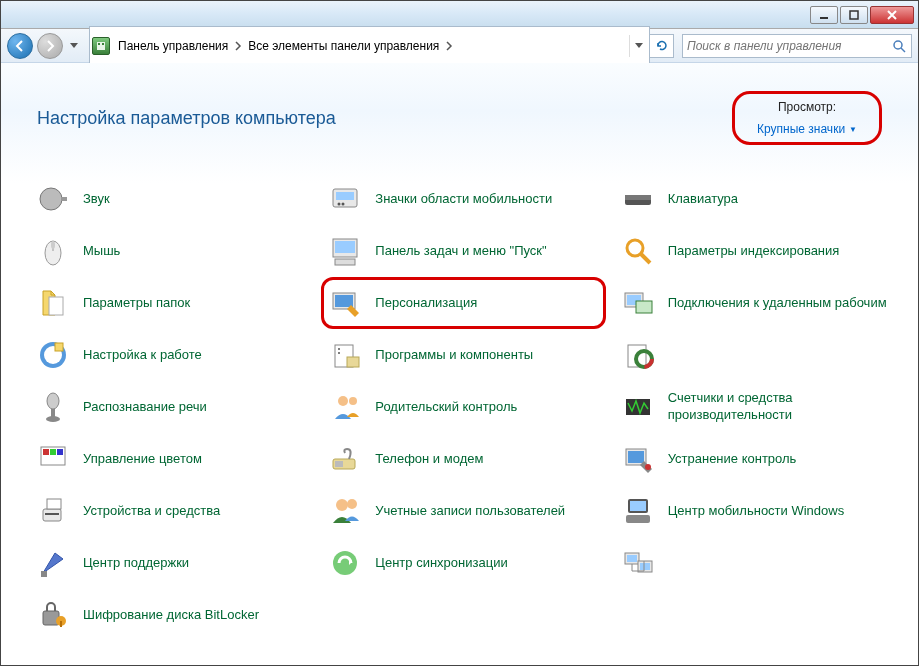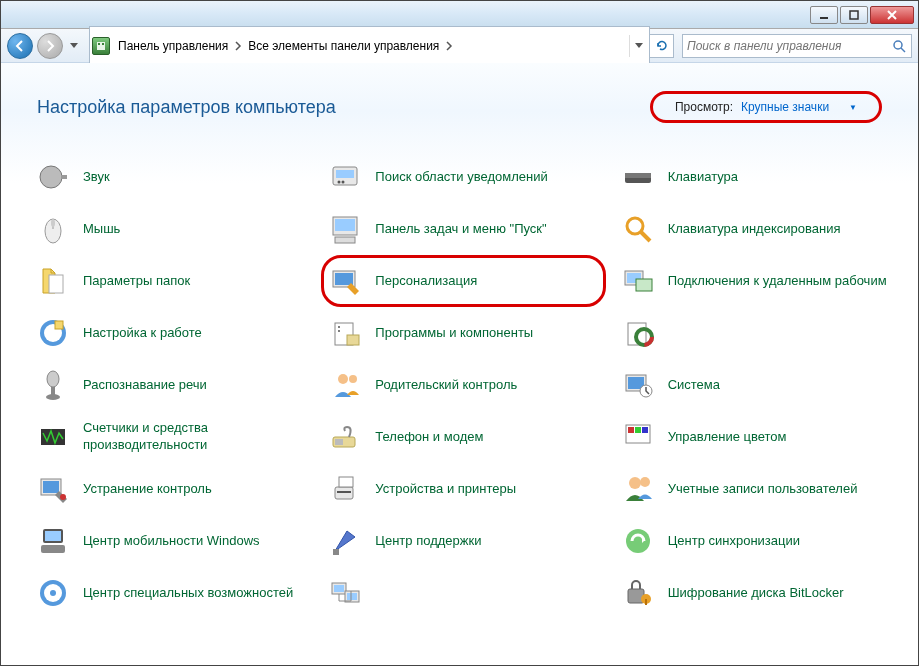--- a/index.html
+++ b/index.html
@@ -21,27 +21,27 @@
 .crumb { padding: 0 4px; color: #000; cursor:pointer; white-space:nowrap; }
 .crumb-sep { width:12px; height:18px; display:flex; align-items:center; justify-content:center; cursor:pointer; color:#555; }
 .addr-drop { width:18px; height:22px; border-left:1px solid #ddd; display:flex; align-items:center; justify-content:center; cursor:pointer; color:#555; }
 .refreshbtn { width:24px; height:24px; border:1px solid #abc; border-left:none; background:#fff; display:flex; align-items:center; justify-content:center; cursor:pointer; }
 .searchbox { width:230px; height:24px; border:1px solid #abc; background:#fff; margin-left:4px; display:flex; align-items:center; padding:0 4px;gap:44px; }
 .searchbox input { flex:1; border:none; outline:none; font-size:12px; font-style:italic; color:#888; }
 .searchbox .sicon { width:16px; height:16px; color:#4a7ebb; display:flex; align-items:center; justify-content:center; }
 .content { position:absolute; top:62px; left:0; right:0; bottom:0; background: linear-gradient(to bottom, #fafdff 0%, #f0f7fe 8%, #ffffff 20%); overflow:hidden; }
 .header-row { display:flex; justify-content:space-between; align-items:center; padding: 28px 36px 24px 36px; }
 .page-title { color:#1a5a96; font-size:18px; font-weight:normal; }
-.view-control { display:flex; align-items:center; gap:8px; padding:6px 22px; border:3px solid #d80000; border-radius:18px; position:relative; }
+.view-control { display:flex; align-items:center; gap:8px; padding:6px 22px; border:3px solid #d80000; border-radius:18px; position:relative;flex-direction:column; }
 .view-label { color:#222; font-size:12px; }
-.view-value { color:#0066cc; font-size:12px; cursor:pointer; display:flex; align-items:center; gap:20px; }
+.view-value { color:#0066cc; font-size:12px; cursor:pointer; display:flex; align-items:center; gap:4px; }
 .view-value .caret { font-size:8px; color:#0066cc; }
 .items-grid { display:grid; grid-template-columns: repeat(3, 1fr); column-gap: 8px; row-gap: 0; padding: 4px 20px 16px 28px; }
 .item { display:flex; align-items:center; padding: 6px 6px; cursor:pointer; min-height:52px; }
-.item.highlighted { border:3px solid #d80000; border-radius:20px; padding:3px 3px; background:#fff;text-align:center; }
+.item.highlighted { border:3px solid #d80000; border-radius:12px; padding:3px 3px; background:#fff;text-align:center; }
 .item-icon { width:36px; height:36px; margin-right:12px; flex-shrink:0; display:flex; align-items:center; justify-content:center; }
 .item-label { color:#006633; font-size:13px; line-height:1.3; }
 svg { overflow: visible; }
 </style>
 </head>
 <body>
 
 <div class="window">
 
   <div class="titlebar">
@@ -147,21 +147,21 @@
         </div>
         <div class="item">
           <div class="item-icon">
             <svg width="32" height="32">
               <rect x="4" y="6" width="24" height="18" rx="2" fill="#e8e8e8" stroke="#888"></rect>
               <rect x="7" y="9" width="18" height="8" fill="#9cf"></rect>
               <circle cx="10" cy="21" r="1.5" fill="#555"></circle>
               <circle cx="14" cy="21" r="1.5" fill="#555"></circle>
             </svg>
           </div>
-          <div class="item-label">Поиск области уведомлений</div>
+          <div class="item-label">Значки области мобильности</div>
         </div>
         <div class="item">
           <div class="item-icon">
             <svg width="32" height="32">
               <rect x="3" y="12" width="26" height="10" rx="2" fill="#555"></rect>
               <rect x="3" y="12" width="26" height="5" fill="#777"></rect>
             </svg>
           </div>
           <div class="item-label">Клавиатура</div>
         </div>
@@ -185,21 +185,21 @@
           </div>
           <div class="item-label">Панель задач и меню "Пуск"</div>
         </div>
         <div class="item">
           <div class="item-icon">
             <svg width="32" height="32">
               <circle cx="13" cy="13" r="8" fill="none" stroke="#e8a028" stroke-width="3"></circle>
               <path d="M19 19 L28 28" stroke="#e8a028" stroke-width="4"></path>
             </svg>
           </div>
-          <div class="item-label">Клавиатура индексирования</div>
+          <div class="item-label">Параметры индексирования</div>
         </div>
         <div class="item">
           <div class="item-icon">
             <svg width="32" height="32">
               <path d="M6 4 L14 4 L18 8 L18 28 L6 28 Z" fill="#f5d76e" stroke="#c9a227"></path>
               <path d="M14 4 L14 8 L18 8" fill="none" stroke="#c9a227"></path>
               <rect x="12" y="10" width="14" height="18" fill="#fff" stroke="#aaa"></rect>
             </svg>
           </div>
           <div class="item-label">Параметры папок</div>
@@ -271,78 +271,67 @@
               <path d="M6 28 Q14 18 22 28 Z" fill="#5599dd"></path>
               <circle cx="24" cy="10" r="4" fill="#f5c088"></circle>
               <path d="M18 26 Q24 18 30 26 Z" fill="#e8a028"></path>
             </svg>
           </div>
           <div class="item-label">Родительский контроль</div>
         </div>
         <div class="item">
           <div class="item-icon">
             <svg width="32" height="32">
-              <rect x="4" y="6" width="20" height="16" fill="#e8e8e8" stroke="#888"></rect>
-              <rect x="6" y="8" width="16" height="12" fill="#5599dd"></rect>
-              <circle cx="24" cy="22" r="6" fill="#fff" stroke="#888"></circle>
-              <path d="M24 18 L24 22 L27 25" stroke="#555" stroke-width="1.5" fill="none"></path>
-            </svg>
-          </div>
-          <div class="item-label">Система</div>
-        </div>
-        <div class="item">
-          <div class="item-icon">
-            <svg width="32" height="32">
               <rect x="4" y="8" width="24" height="16" fill="#333"></rect>
               <path d="M6 12 L10 20 L14 10 L18 22 L22 12 L26 18" stroke="#3c3" stroke-width="1.5" fill="none"></path>
             </svg>
           </div>
           <div class="item-label">Счетчики и средства производительности</div>
-        </div>
-        <div class="item">
-          <div class="item-icon">
-            <svg width="32" height="32">
-              <rect x="4" y="16" width="22" height="10" rx="2" fill="#e8d898" stroke="#b8a858"></rect>
-              <path d="M20 16 Q24 6 18 6 Q14 6 16 10" stroke="#888" stroke-width="2" fill="none"></path>
-              <rect x="6" y="18" width="8" height="6" fill="#bbb"></rect>
-            </svg>
-          </div>
-          <div class="item-label">Телефон и модем</div>
         </div>
         <div class="item">
           <div class="item-icon">
             <svg width="32" height="32">
               <rect x="4" y="4" width="24" height="18" fill="#fff" stroke="#888"></rect>
               <rect x="6" y="6" width="6" height="6" fill="#c33"></rect>
               <rect x="13" y="6" width="6" height="6" fill="#3c3"></rect>
               <rect x="20" y="6" width="6" height="6" fill="#33c"></rect>
             </svg>
           </div>
           <div class="item-label">Управление цветом</div>
         </div>
         <div class="item">
           <div class="item-icon">
             <svg width="32" height="32">
+              <rect x="4" y="16" width="22" height="10" rx="2" fill="#e8d898" stroke="#b8a858"></rect>
+              <path d="M20 16 Q24 6 18 6 Q14 6 16 10" stroke="#888" stroke-width="2" fill="none"></path>
+              <rect x="6" y="18" width="8" height="6" fill="#bbb"></rect>
+            </svg>
+          </div>
+          <div class="item-label">Телефон и модем</div>
+        </div>
+        <div class="item">
+          <div class="item-icon">
+            <svg width="32" height="32">
               <rect x="4" y="6" width="20" height="16" fill="#e8e8e8" stroke="#888"></rect>
               <rect x="6" y="8" width="16" height="12" fill="#5599dd"></rect>
               <path d="M22 18 L30 26 L26 30 L18 22 Z" fill="#888"></path>
               <circle cx="26" cy="24" r="3" fill="#c33"></circle>
             </svg>
           </div>
           <div class="item-label">Устранение контроль</div>
         </div>
         <div class="item">
           <div class="item-icon">
             <svg width="32" height="32">
               <rect x="6" y="14" width="18" height="12" rx="2" fill="#e8e8e8" stroke="#888"></rect>
               <rect x="8" y="18" width="14" height="2" fill="#555"></rect>
               <rect x="10" y="4" width="14" height="10" fill="#fff" stroke="#888"></rect>
             </svg>
           </div>
-          <div class="item-label">Устройства и принтеры</div>
+          <div class="item-label">Устройства и средства</div>
         </div>
         <div class="item">
           <div class="item-icon">
             <svg width="32" height="32">
               <circle cx="13" cy="10" r="6" fill="#f5c088"></circle>
               <path d="M4 28 Q13 16 22 28 Z" fill="#3a803a"></path>
               <circle cx="23" cy="9" r="5" fill="#f5c088"></circle>
               <path d="M16 26 Q23 17 30 26 Z" fill="#5599dd"></path>
             </svg>
           </div>
@@ -369,30 +358,20 @@
         </div>
         <div class="item">
           <div class="item-icon">
             <svg width="32" height="32">
               <circle cx="16" cy="16" r="12" fill="#7c7"></circle>
               <path d="M10 16 A6 6 0 0 1 22 16" stroke="#fff" stroke-width="3" fill="none"></path>
               <path d="M20 12 L23 15 L20 18" fill="#fff"></path>
             </svg>
           </div>
           <div class="item-label">Центр синхронизации</div>
-        </div>
-        <div class="item">
-          <div class="item-icon">
-            <svg width="32" height="32">
-              <circle cx="16" cy="16" r="13" fill="#5599dd"></circle>
-              <circle cx="16" cy="16" r="9" fill="#fff"></circle>
-              <circle cx="16" cy="16" r="3" fill="#5599dd"></circle>
-            </svg>
-          </div>
-          <div class="item-label">Центр специальных возможностей</div>
         </div>
         <div class="item">
           <div class="item-icon">
             <svg width="32" height="32">
               <rect x="3" y="6" width="14" height="11" fill="#e8e8e8" stroke="#888"></rect>
               <rect x="5" y="8" width="10" height="7" fill="#9cf"></rect>
               <rect x="16" y="14" width="14" height="11" fill="#e8e8e8" stroke="#888"></rect>
               <rect x="18" y="16" width="10" height="7" fill="#9cf"></rect>
               <path d="M10 17 L10 24 L22 24 L22 14" stroke="#888" fill="none"></path>
             </svg>

